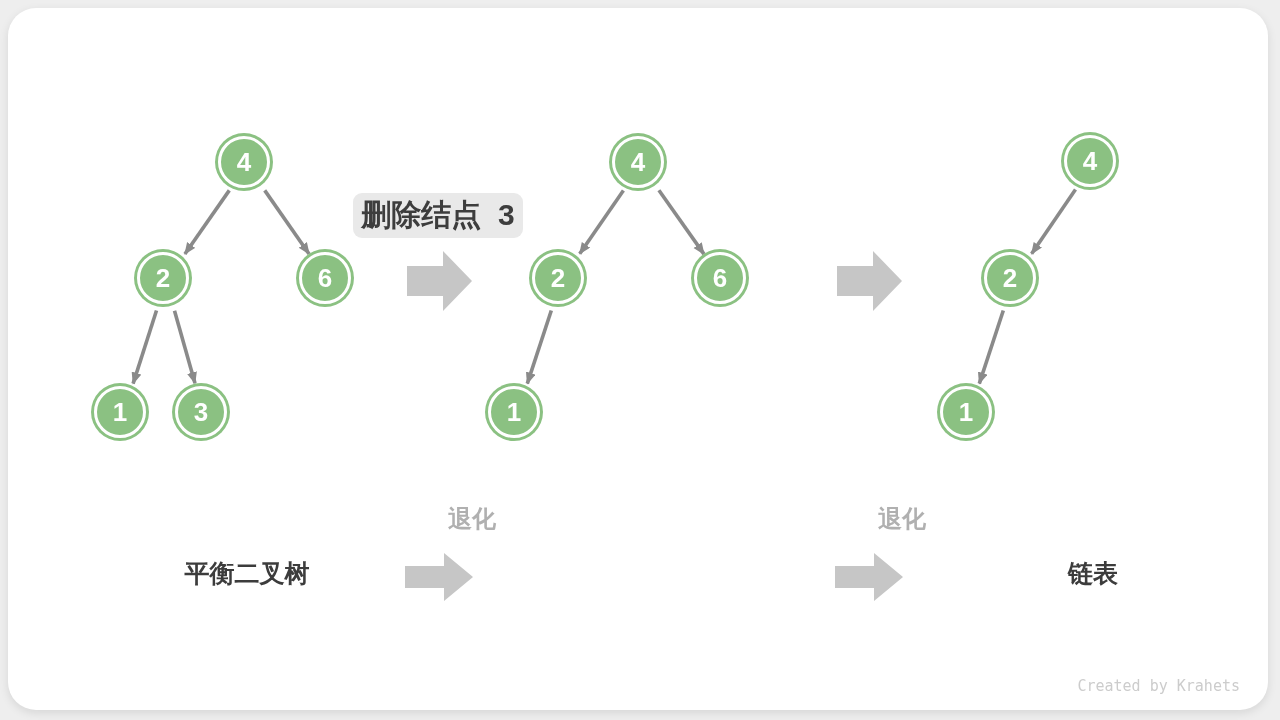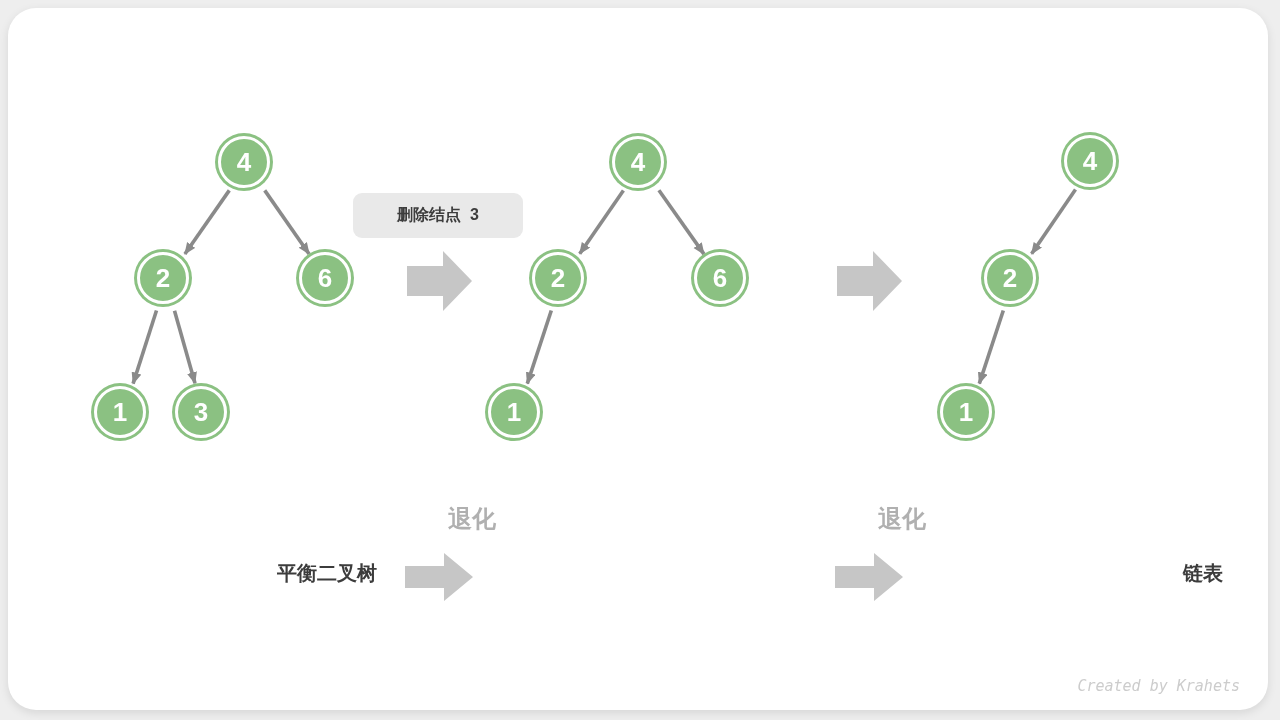--- a/index.html
+++ b/index.html
@@ -16,28 +16,28 @@
   .edges-layer{position:absolute;left:0;top:0;width:1280px;height:720px;pointer-events:none;}
   .edges-layer line{stroke:var(--tree-edge);stroke-width:3.6;}
   .edges-layer .arrowhead-shape{fill:var(--tree-edge);}
   .edges-layer polygon{fill:var(--block-arrow);}
   .node{position:absolute;width:46px;height:46px;border-radius:50%;
         background:var(--node-fill);border:3px solid #ffffff;
         box-shadow:0 0 0 3px var(--node-fill);
         color:var(--node-text);font-size:26px;font-weight:bold;
         display:flex;align-items:center;justify-content:center;line-height:1;}
   .badge{position:absolute;width:170px;height:45px;border-radius:9px;background:var(--badge-bg);
-         color:var(--badge-text);font-size:16px;font-weight:bold;white-space:pre;
+         color:var(--badge-text);font-size:30px;font-weight:bold;white-space:pre;
          display:flex;align-items:center;justify-content:center;}
-  .tree-label{position:absolute;width:260px;top:558px;text-align:right;
-              color:var(--label-text);font-size:20px;font-weight:bold;line-height:30px;}
+  .tree-label{position:absolute;width:260px;top:558px;text-align:center;
+              color:var(--label-text);font-size:25px;font-weight:bold;line-height:30px;}
   .degrade-label{position:absolute;width:120px;top:504px;text-align:right;
                  color:var(--degrade-text);font-size:24px;font-weight:bold;line-height:30px;}
   .credit{position:absolute;right:40px;top:676px;color:var(--credit-text);
-          font-family:"DejaVu Sans Mono","Liberation Mono",monospace;font-size:15px;line-height:20px;font-style:italic;}
+          font-family:"DejaVu Sans Mono","Liberation Mono",monospace;font-size:15px;line-height:20px;}
 </style>
 </head>
 <body>
 
 <div class="stage">
   <div class="card"></div>
 
   <svg class="edges-layer" viewBox="0 0 1280 720" xmlns="http://www.w3.org/2000/svg">
     <defs>
       <marker id="ah" markerUnits="userSpaceOnUse" markerWidth="14" markerHeight="12" refX="11" refY="5" orient="auto">

